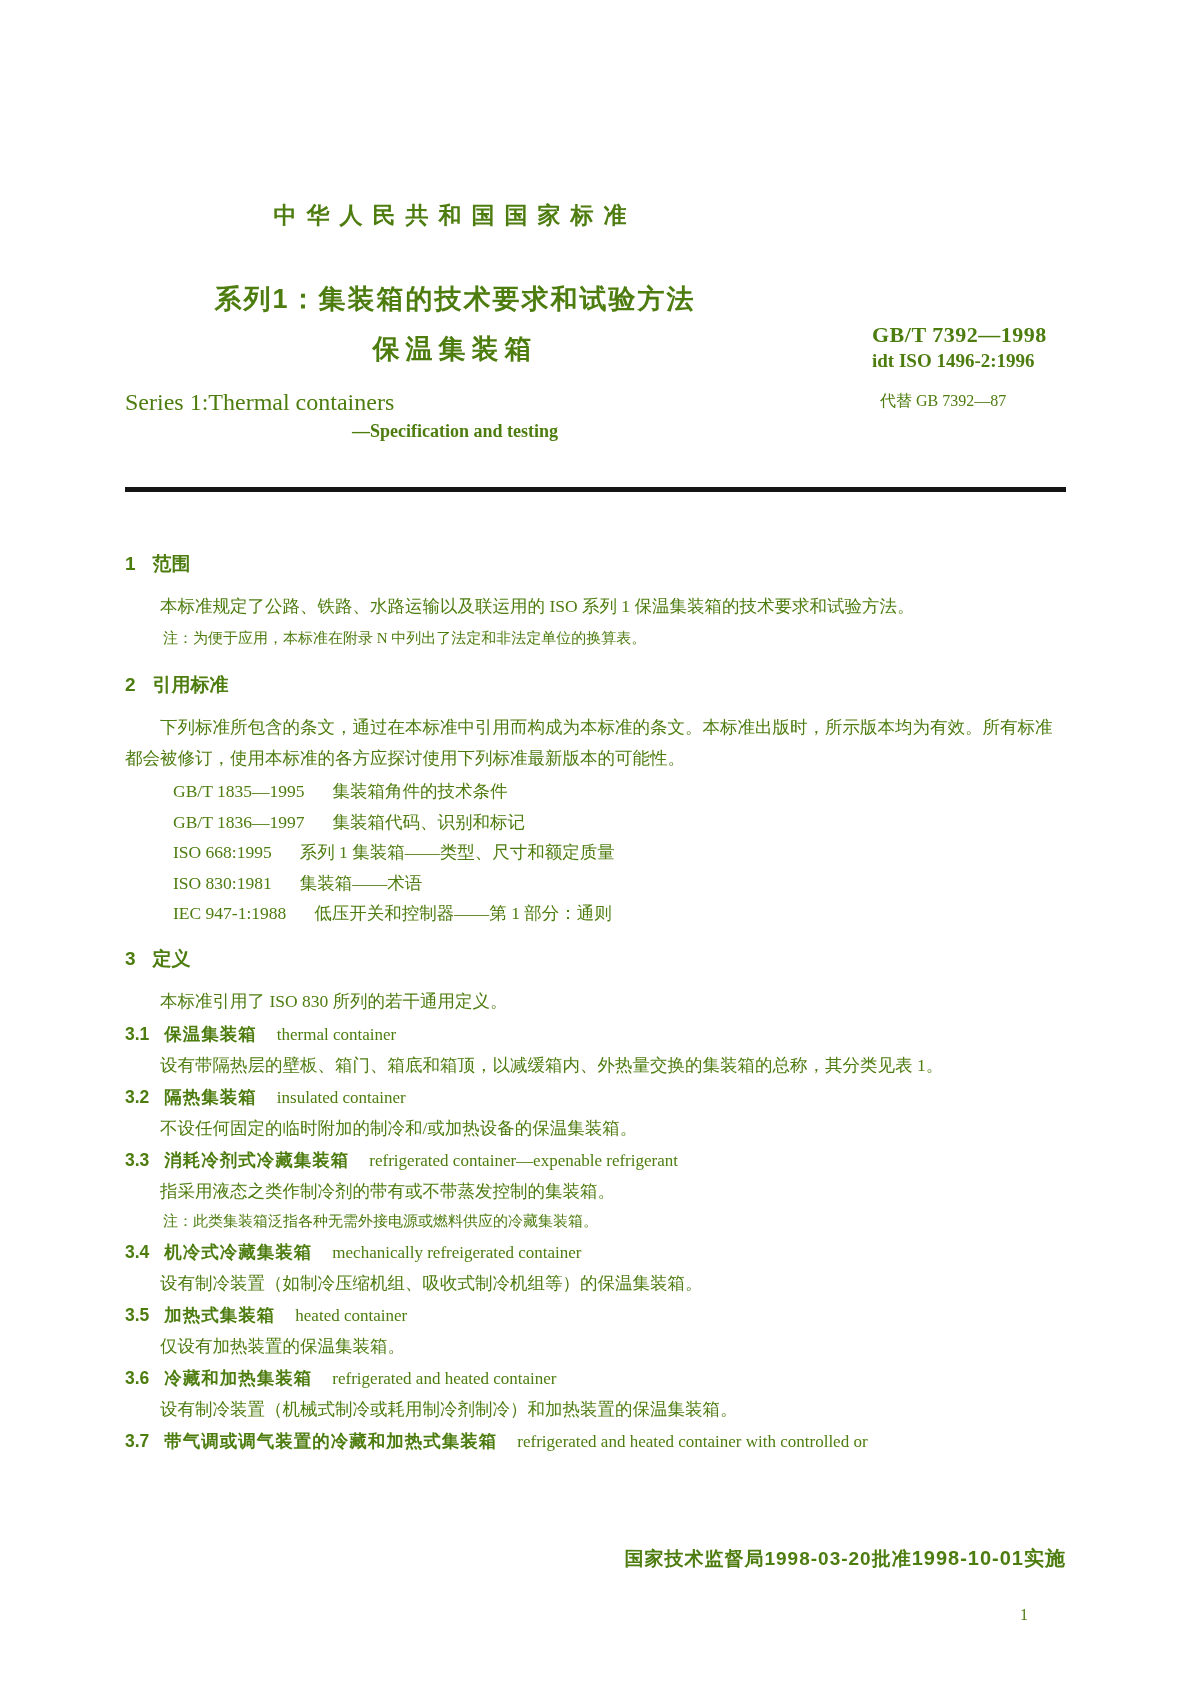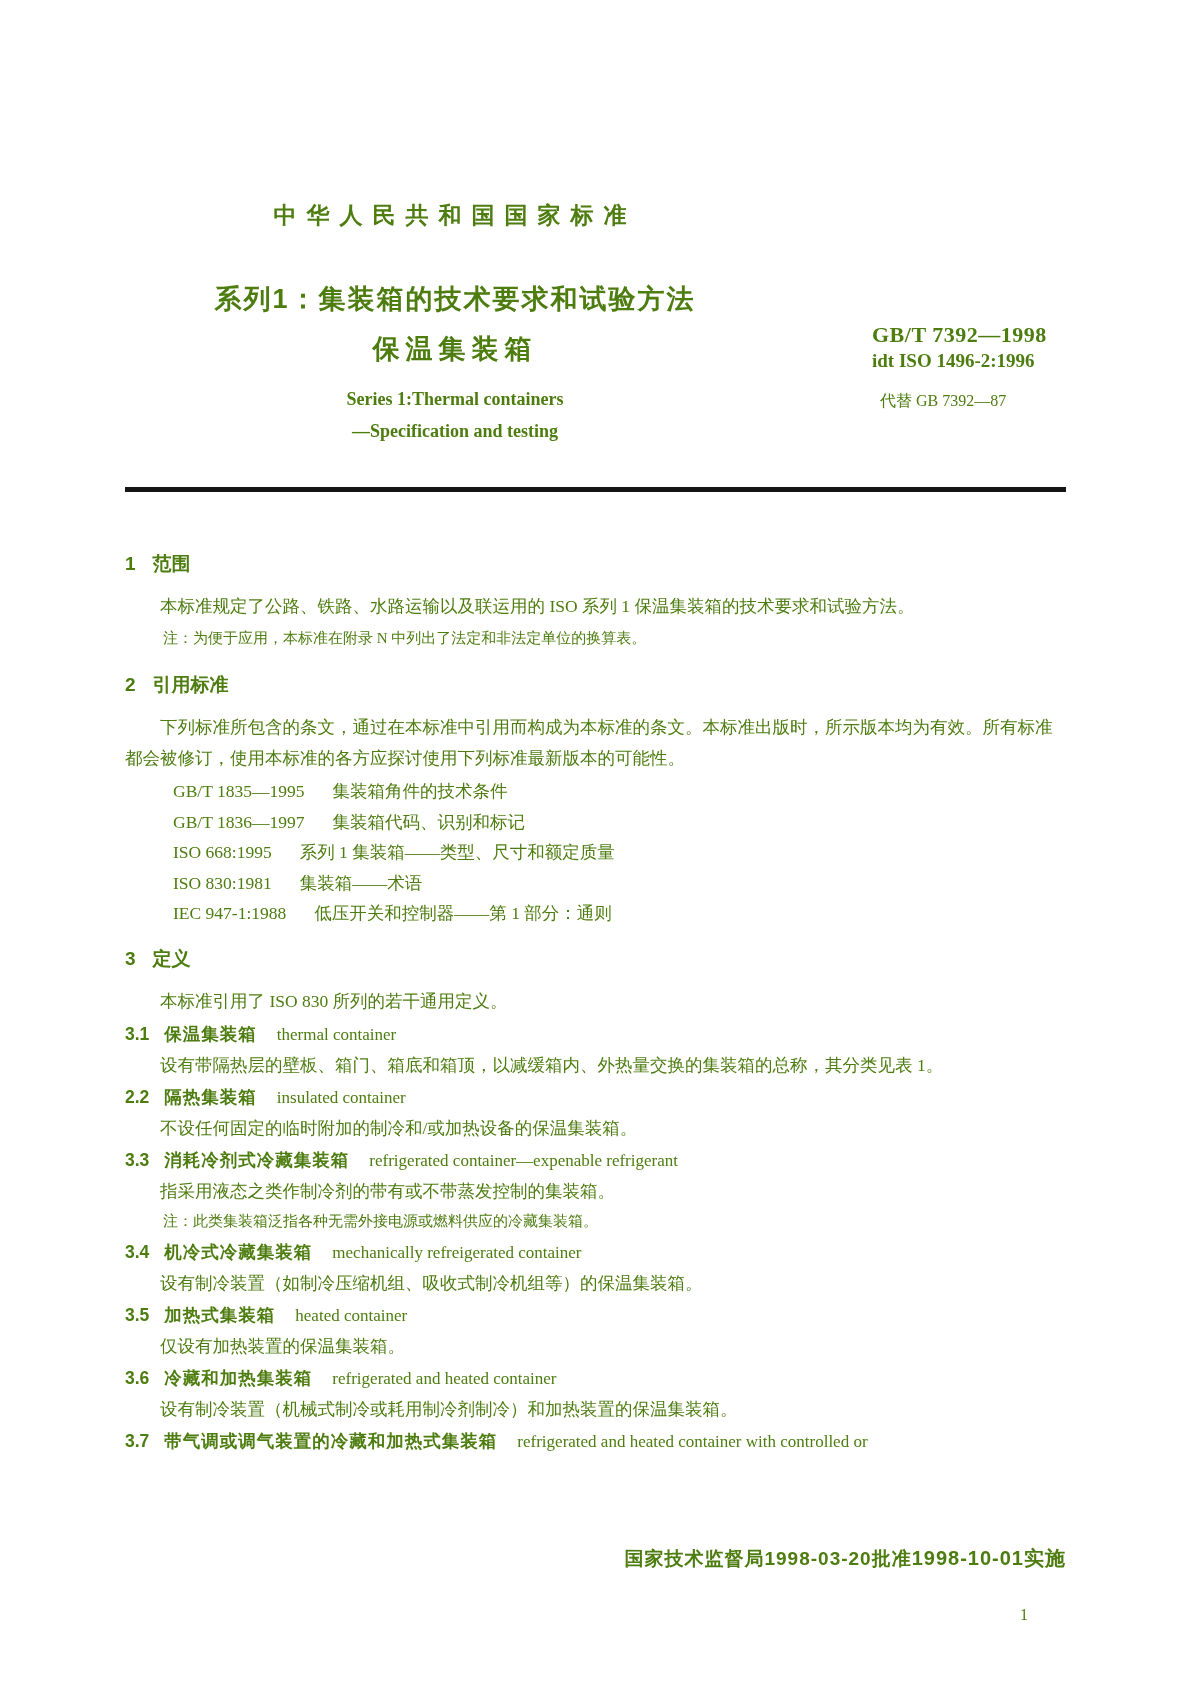--- a/index.html
+++ b/index.html
@@ -49,23 +49,23 @@
     font-family: "Liberation Sans", "DejaVu Sans", sans-serif;
     font-weight: bold;
     font-size: 27px;
     letter-spacing: 6px;
   }
   .title-en-1 {
     position: absolute;
     top: 389px;
     left: 125px;
     width: 660px;
-    text-align: center;
-    font-weight: bold;
-    font-size: 18px;
+    text-align: left;
+    font-weight: normal;
+    font-size: 24px;
   }
   .title-en-2 {
     position: absolute;
     top: 421px;
     left: 125px;
     width: 660px;
     text-align: center;
     font-weight: bold;
     font-size: 18px;
   }
@@ -238,21 +238,21 @@
 
     <div class="def-block">
       <p class="def-heading">
         <span class="def-num">3.1</span><span class="def-term">保温集装箱</span><span class="def-en">thermal container</span>
       </p>
       <p class="def-body">设有带隔热层的壁板、箱门、箱底和箱顶，以减缓箱内、外热量交换的集装箱的总称，其分类见表 1。</p>
     </div>
 
     <div class="def-block">
       <p class="def-heading">
-        <span class="def-num">2.2</span><span class="def-term">隔热集装箱</span><span class="def-en">insulated container</span>
+        <span class="def-num">3.2</span><span class="def-term">隔热集装箱</span><span class="def-en">insulated container</span>
       </p>
       <p class="def-body">不设任何固定的临时附加的制冷和/或加热设备的保温集装箱。</p>
     </div>
 
     <div class="def-block">
       <p class="def-heading">
         <span class="def-num">3.3</span><span class="def-term">消耗冷剂式冷藏集装箱</span><span class="def-en">refrigerated container—expenable refrigerant</span>
       </p>
       <p class="def-body">指采用液态之类作制冷剂的带有或不带蒸发控制的集装箱。</p>
       <p class="def-note">注：此类集装箱泛指各种无需外接电源或燃料供应的冷藏集装箱。</p>

